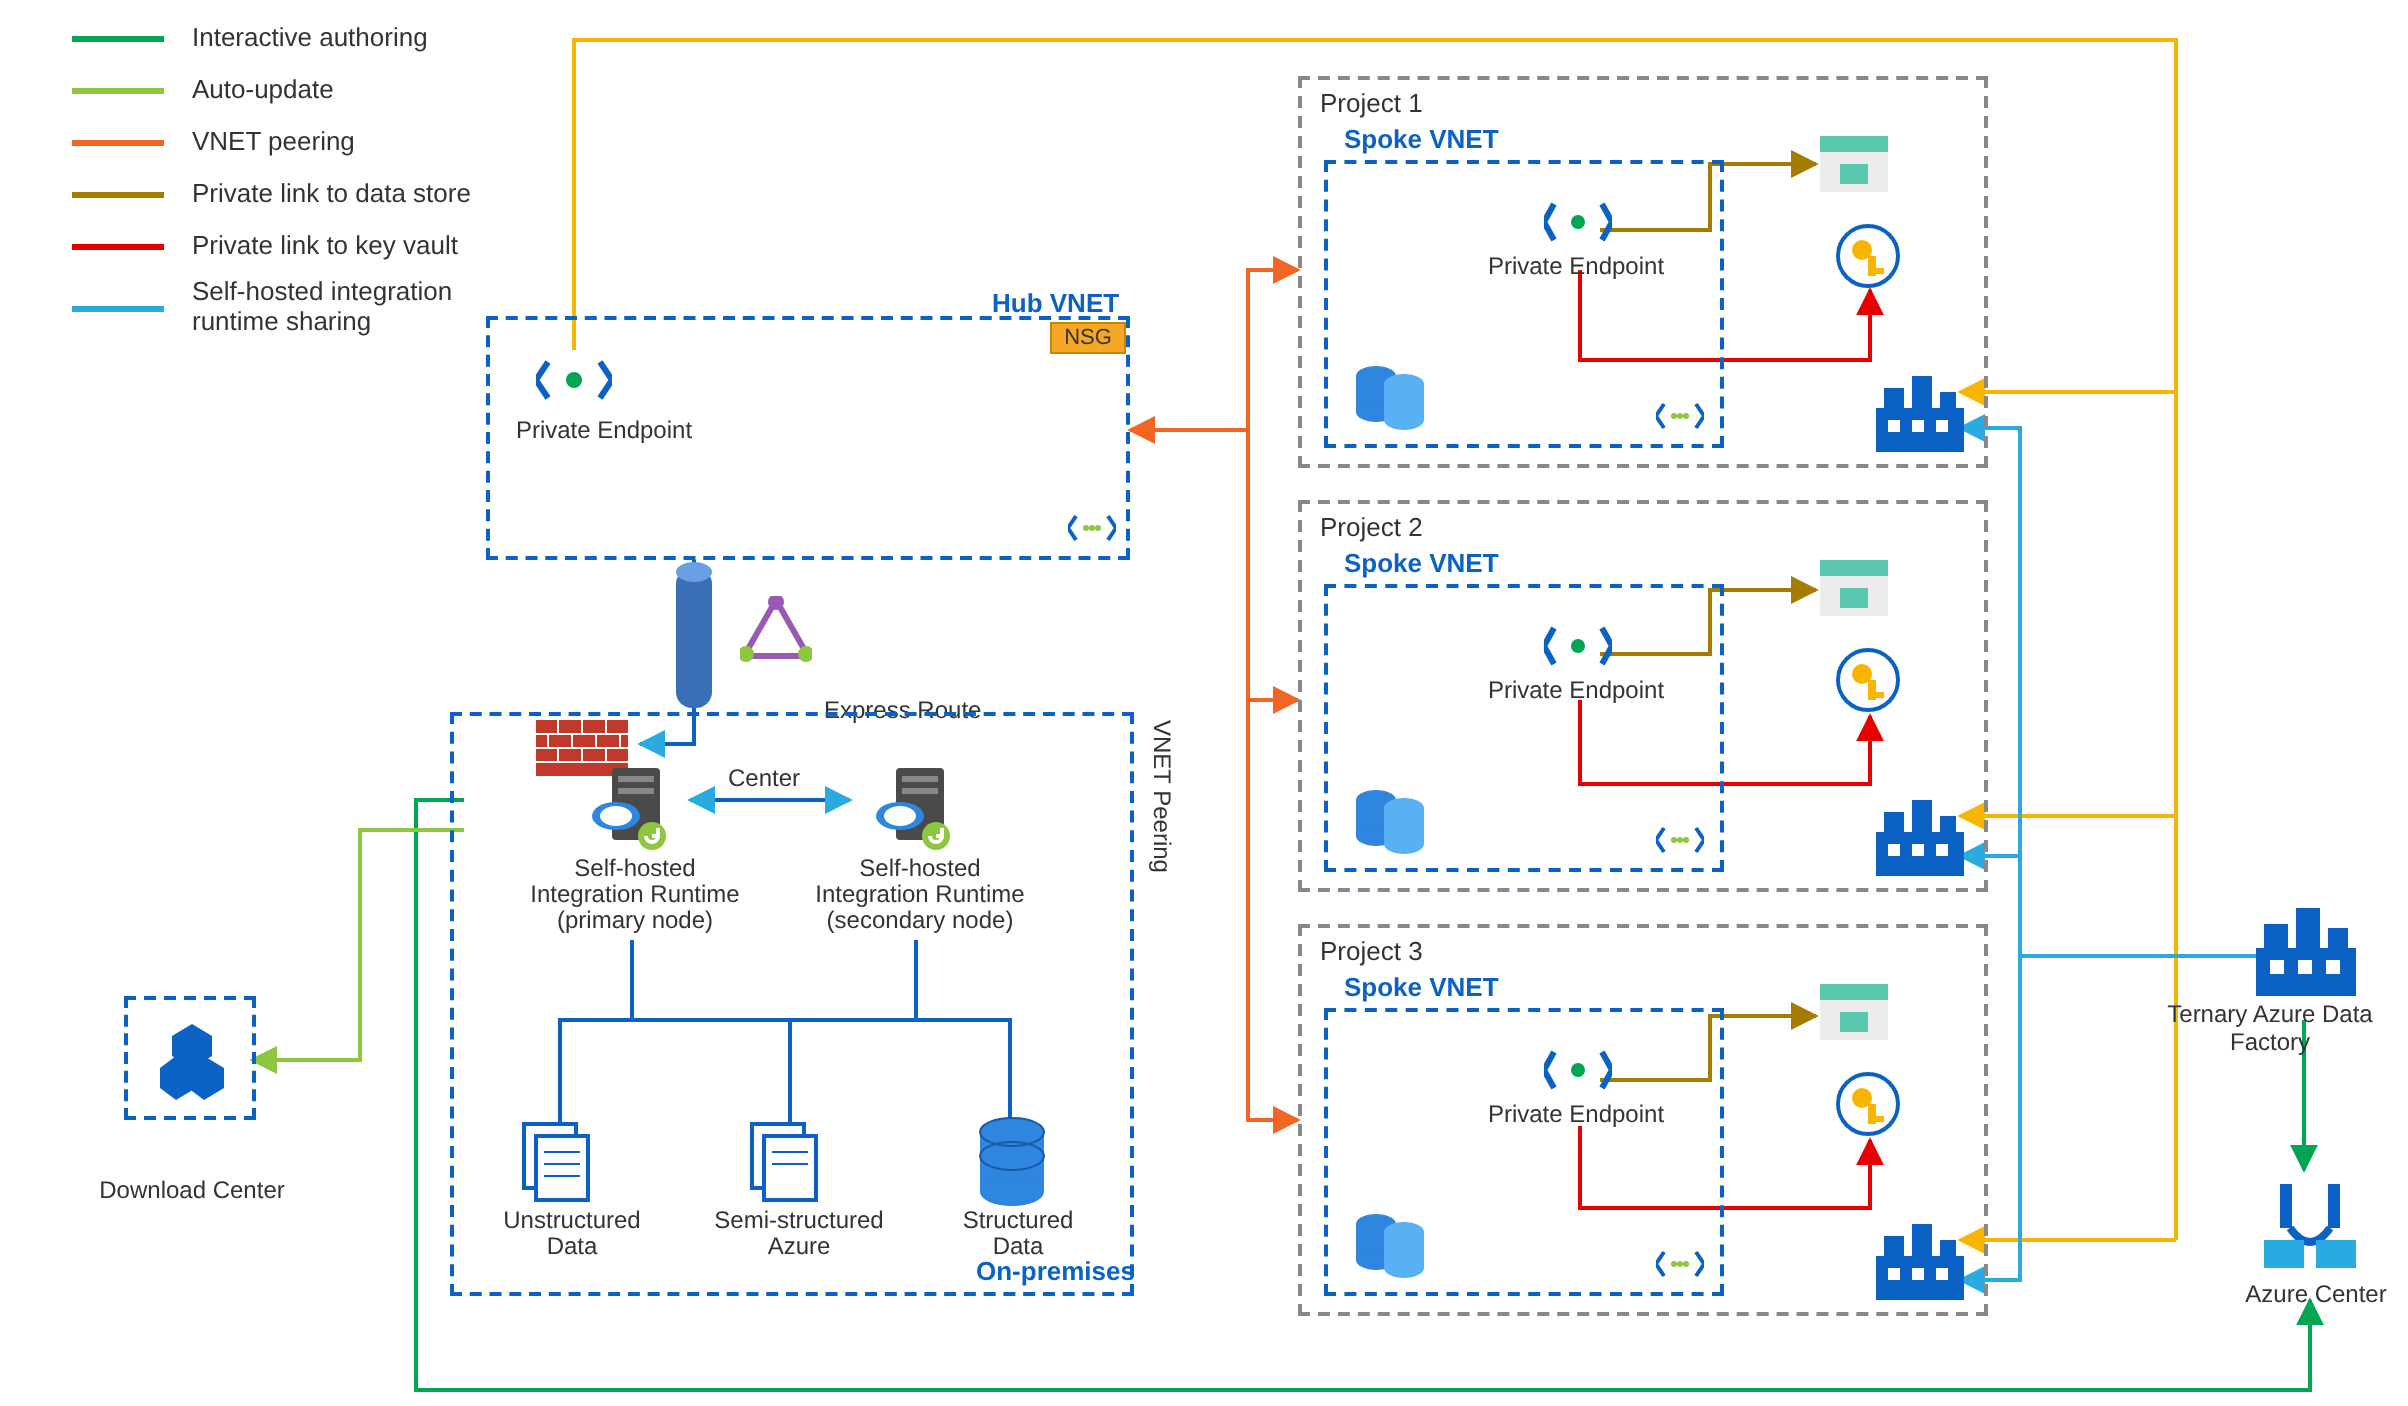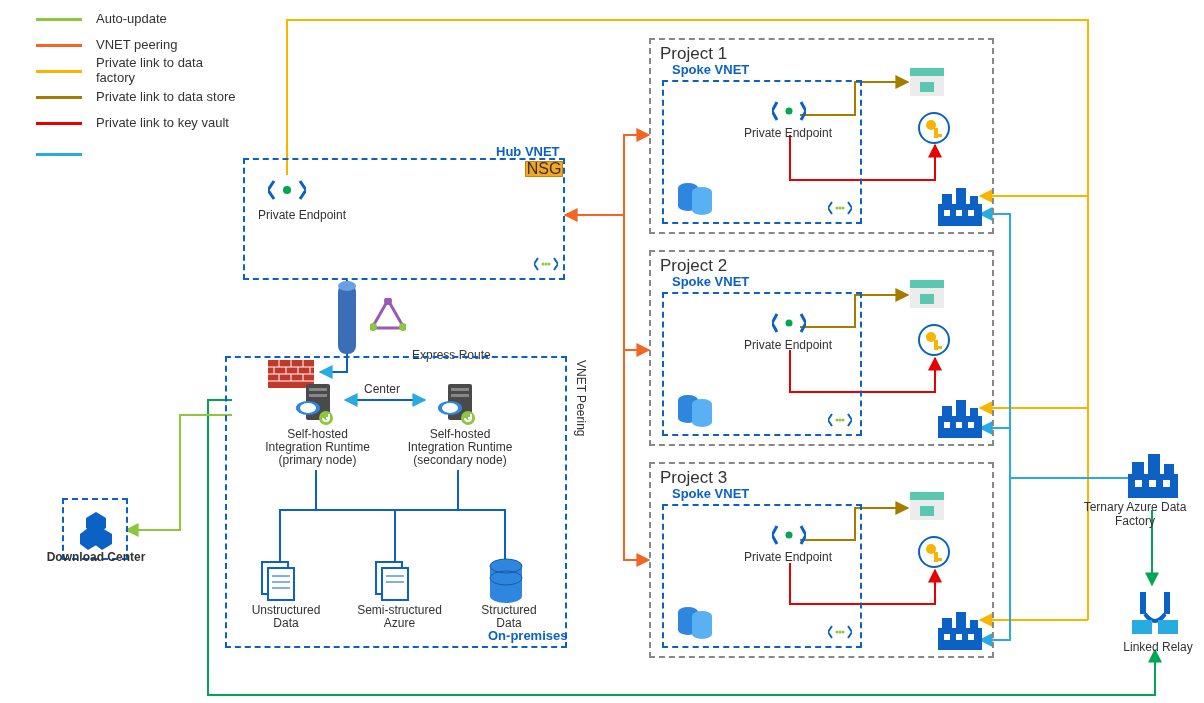--- a/index.html
+++ b/index.html
@@ -31,36 +31,36 @@
     width: 46px; height: 3px; margin-right: 14px; flex-shrink: 0;
   }
   .legend-label { font-size: 13px; line-height: 1.15; }
   .dashed-box {
     position: absolute;
     border: 2px dashed #0b62c4;
     background: transparent;
   }
   .box-title-top {
     position: absolute;
-    font-size: 17px;
+    font-size: 13px;
     color: #333;
     text-align: right;
   }
   .box-title-blue {
     position: absolute;
     font-size: 13px;
     color: #0b62c4;
     font-weight: 600;
   }
   .nsg-badge {
     position: absolute;
     background: #f5a623;
     border: 1px solid #cc8400;
     color: #333;
-    font-size: 16px;
+    font-size: 11px;
     text-align: center;
     width: 38px; height: 16px; line-height: 14px;
   }
   .label {
     position: absolute;
     font-size: 12px;
     color: #333;
     text-align: center;
   }
   svg.overlay {
@@ -135,42 +135,43 @@
   <path d="M800,540 L855,540 L855,508 L908,508" stroke="#a67c00" stroke-width="2" fill="none" marker-end="url(#arrow-olive)"></path>
   <path d="M790,563 L790,604 L935,604 L935,570" stroke="#e60000" stroke-width="2" fill="none" marker-end="url(#arrow-red)"></path>
 
   <path d="M316,470 L316,510 L280,510 L280,565" stroke="#0b62c4" stroke-width="2" fill="none"></path>
   <path d="M316,510 L395,510 L395,565" stroke="#0b62c4" stroke-width="2" fill="none"></path>
   <path d="M458,470 L458,510 L505,510 L505,565" stroke="#0b62c4" stroke-width="2" fill="none"></path>
   <path d="M458,510 L395,510" stroke="#0b62c4" stroke-width="2" fill="none"></path>
 </svg>
 
 <div class="legend">
+  <div class="legend-row">
+    <div class="swatch" style="background:#00a651"></div>
+    <div class="legend-label">Interactive authoring</div>
+  </div>
   <div class="legend-row">
     <div class="swatch" style="background:#8dc63f"></div>
     <div class="legend-label">Auto-update</div>
   </div>
   <div class="legend-row">
     <div class="swatch" style="background:#f26522"></div>
     <div class="legend-label">VNET peering</div>
-  </div>
-  <div class="legend-row">
-    <div class="swatch" style="background:#f7b500"></div>
-    <div class="legend-label">Private link to data factory</div>
   </div>
   <div class="legend-row">
     <div class="swatch" style="background:#a67c00"></div>
     <div class="legend-label">Private link to data store</div>
   </div>
   <div class="legend-row">
     <div class="swatch" style="background:#e60000"></div>
     <div class="legend-label">Private link to key vault</div>
   </div>
   <div class="legend-row tall">
     <div class="swatch" style="background:#29abe2"></div>
+    <div class="legend-label">Self-hosted integration runtime sharing</div>
   </div>
 </div>
 
 <div class="dashed-box" style="left:243px; top:158px; width:322px; height:122px;"></div>
 <div class="box-title-blue" style="left:496px; top:144px;">Hub VNET</div>
 <div class="nsg-badge" style="left:525px; top:161px;">NSG</div>
 
 <div class="icon" style="left:268px; top:175px;">
   <svg width="38" height="30">
       <polyline points="6,6 0,15 6,24" stroke="#0b62c4" stroke-width="3" fill="none"></polyline>
@@ -299,21 +300,21 @@
 <div class="dashed-box" style="left:62px; top:498px; width:66px; height:62px;"></div>
 <div class="icon" style="left:76px; top:510px;">
   <svg width="40" height="40">
       <g fill="#0b62c4">
         <polygon points="20,2 30,8 30,18 20,24 10,18 10,8"></polygon>
         <polygon points="8,20 18,26 18,36 8,42 0,36 0,26" transform="translate(4,-2)"></polygon>
         <polygon points="22,20 32,26 32,36 22,42 14,36 14,26" transform="translate(4,-2)"></polygon>
       </g>
     </svg>
 </div>
-<div class="label" style="left:46px; top:550px; width:100px;font-weight:bold;">Download Center</div>
+<div class="label" style="left:46px; top:588px; width:100px;">Download Center</div>
 
 <div class="label" style="left:588px; top:360px; transform:rotate(90deg); transform-origin:left top;">VNET Peering</div>
 
 <div class="dashed-box" style="left:649px; top:38px; width:345px; height:196px; border-color:#888;"></div>
 <div class="box-title-top" style="left:660px; top:44px;">Project 1</div>
 <div class="dashed-box" style="left:662px; top:80px; width:200px; height:144px;"></div>
 <div class="box-title-blue" style="left:672px; top:62px;">Spoke VNET</div>
 <div class="icon" style="left:772px; top:98px;">
   <svg width="34" height="26">
       <polyline points="5,4 0,13 5,22" stroke="#0b62c4" stroke-width="3" fill="none"></polyline>
@@ -499,13 +500,13 @@
 
 <div class="icon" style="left:1130px; top:588px;">
   <svg width="50" height="50">
     <rect x="10" y="4" width="6" height="22" fill="#0b62c4"></rect>
       <rect x="34" y="4" width="6" height="22" fill="#0b62c4"></rect>
     <path d="M15 26 Q25 40 35 26" stroke="#0b62c4" stroke-width="4" fill="none"></path>
     <rect x="2" y="32" width="20" height="14" fill="#29abe2"></rect>
       <rect x="28" y="32" width="20" height="14" fill="#29abe2"></rect>
   </svg>
 </div>
-<div class="label" style="left:1118px; top:640px; width:80px;">Linked Relay</div>
+<div class="label" style="left:1118px; top:640px; width:80px;">Azure Center</div>
 
 </body></html>

